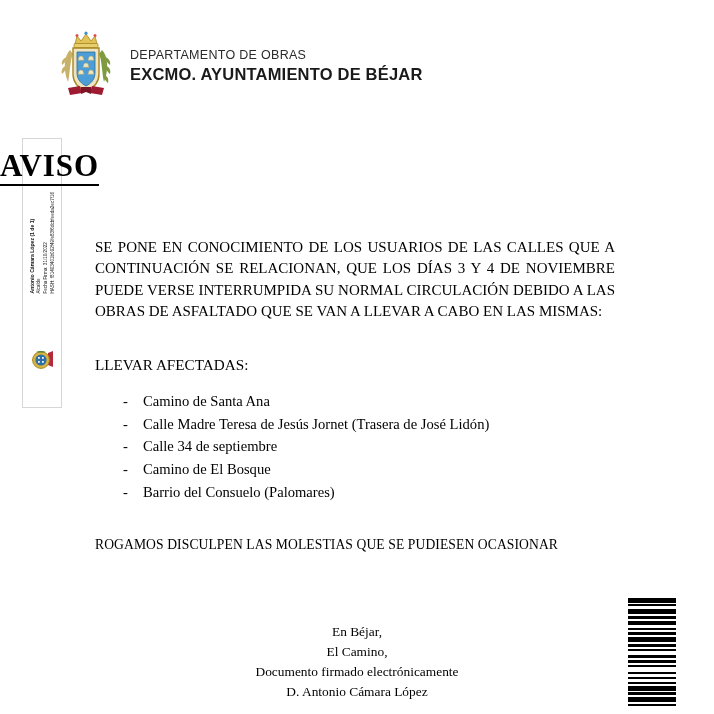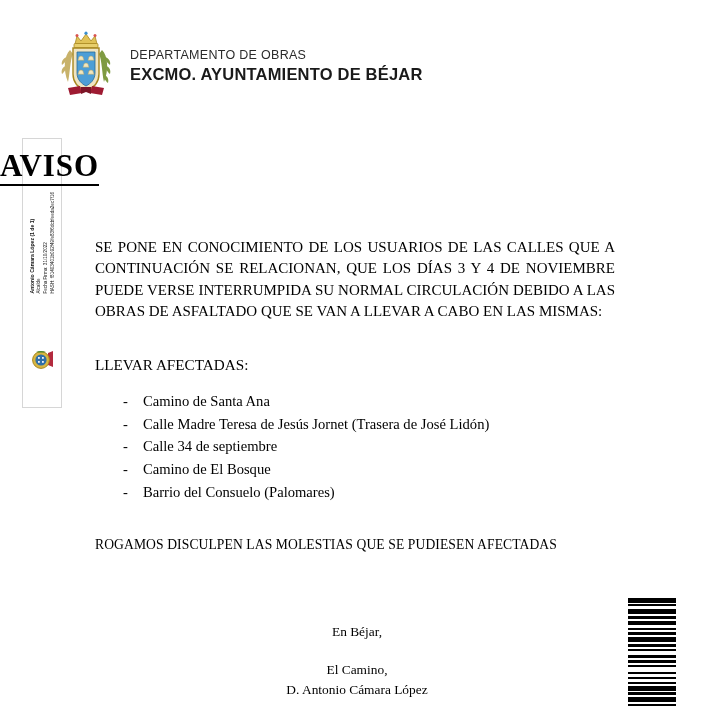--- a/index.html
+++ b/index.html
@@ -166,21 +166,21 @@
   
   #footer-sign {
     position: absolute;
     left: 0;
     top: 622px;
     width: 714px;
     text-align: center;
     font-size: 13.4px;
     line-height: 1.5;
   }
-  #footer-place { margin-bottom: 18px; }
+  #footer-place { }
 
   
   #barcode-area {
     position: absolute;
     right: 18px;
     top: 598px;
     width: 68px;
     height: 116px;
   }
   #barcode {
@@ -323,26 +323,27 @@
       <li>
         <span class="dash">-</span>
         <span>Camino de El Bosque</span>
       </li>
       <li>
         <span class="dash">-</span>
         <span>Barrio del Consuelo (Palomares)</span>
       </li>
     </ul>
 
-    <div id="apology">ROGAMOS DISCULPEN LAS MOLESTIAS QUE SE PUDIESEN AFECTADAS</div>
+    <div id="apology">ROGAMOS DISCULPEN LAS MOLESTIAS QUE SE PUDIESEN OCASIONAR</div>
   </div>
 
   <div id="footer-sign">
     <div id="footer-place">En Béjar,</div>
     <div>El Camino,</div>
+    <div>Documento firmado electrónicamente</div>
     <div>D. Antonio Cámara López</div>
   </div>
 
   <div id="barcode-area">
     <div id="barcode">
         <i style="height: 4.55px; background: rgb(0, 0, 0);"></i>
         <i style="height: 1.82px; background: rgb(255, 255, 255);"></i>
         <i style="height: 1.82px; background: rgb(0, 0, 0);"></i>
         <i style="height: 2.73px; background: rgb(255, 255, 255);"></i>
         <i style="height: 5.46px; background: rgb(0, 0, 0);"></i>

